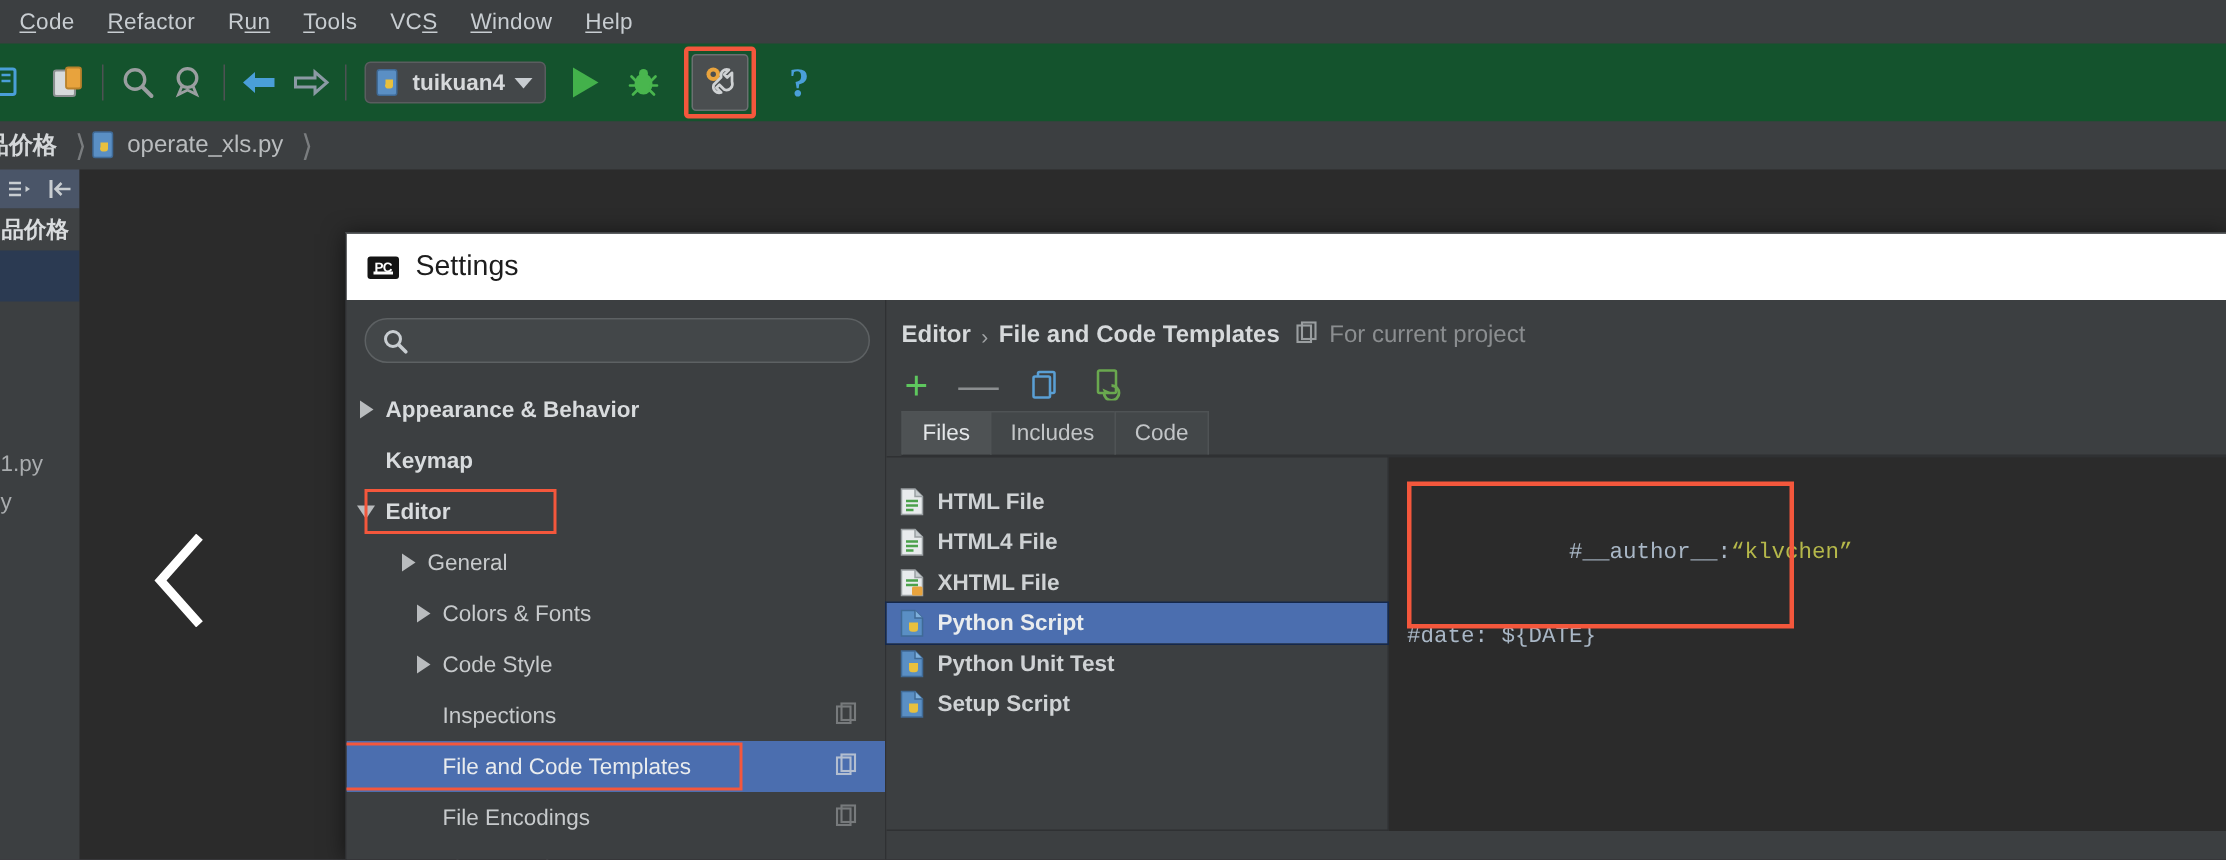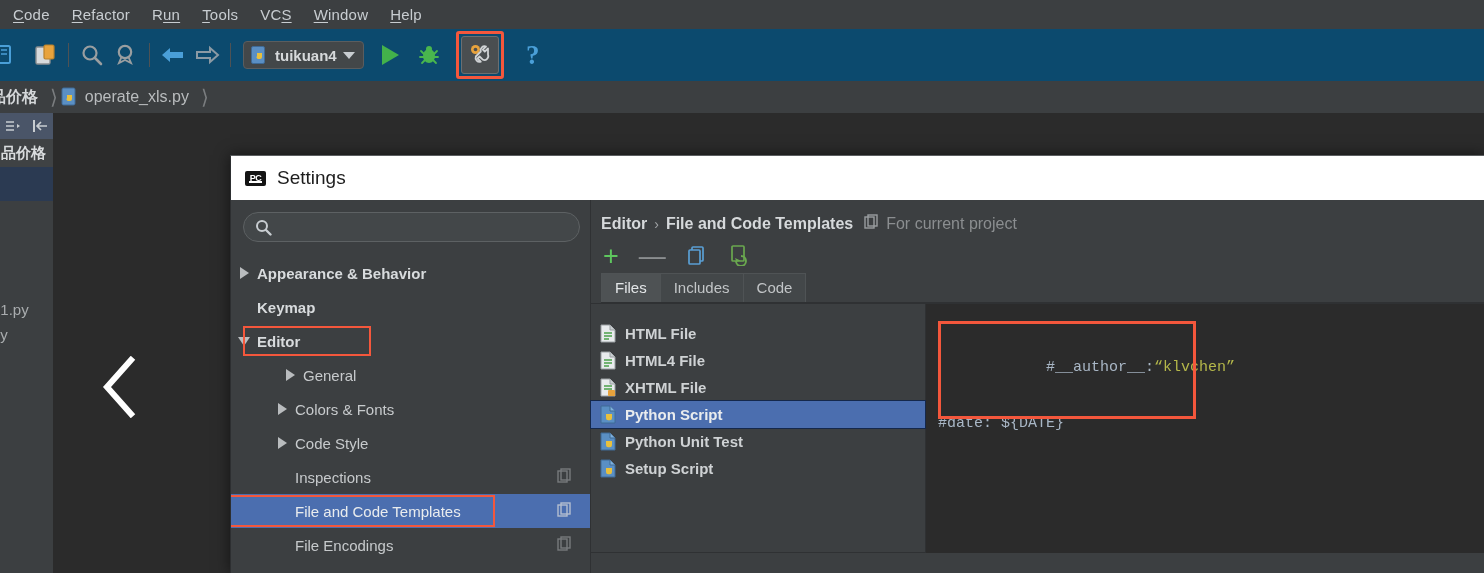--- a/index.html
+++ b/index.html
@@ -23,21 +23,21 @@
   }
   .menu-item {
     font-size:15px; color:#c8cdd1; padding:3px 11px 4px 11px;
     white-space:nowrap; letter-spacing:.2px;
   }
   .menu-item u { text-decoration:underline; text-underline-offset:2px; }
 
   
   .toolbar {
     position:absolute; left:0; top:29px; width:1484px; height:52px;
-    background:#0c4a6e; display:flex; align-items:center; padding-left:0px;
+    background:#14532d; display:flex; align-items:center; padding-left:0px;
   }
   .tb-icon {
     width:34px; height:34px; display:flex; align-items:center; justify-content:center;
     position:relative;
   }
   .tb-sep { width:1px; height:24px; background:#4e5254; margin:0 6px; }
 
   .runcfg {
     display:flex; align-items:center; gap:6px;
     border:1px solid #5a5d5f; border-radius:4px;
@@ -375,21 +375,21 @@
         </div>
 
         <div class="tree-row" style="position:relative">
           <span class="tw">
               <i class="tri-d"></i>
             </span>
           <span class="tree-label bold">Editor</span>
           <span class="ann-box" style="left:12px; top:2px; width:128px; height:30px;"></span>
         </div>
 
-        <div class="tree-row" style="padding-left:46px">
+        <div class="tree-row" style="padding-left:28px">
           <span class="tw">
               <i class="tri-r"></i>
             </span>
           <span class="tree-label">General</span>
         </div>
 
         <div class="tree-row" style="padding-left:38px">
           <span class="tw">
               <i class="tri-r"></i>
             </span>

